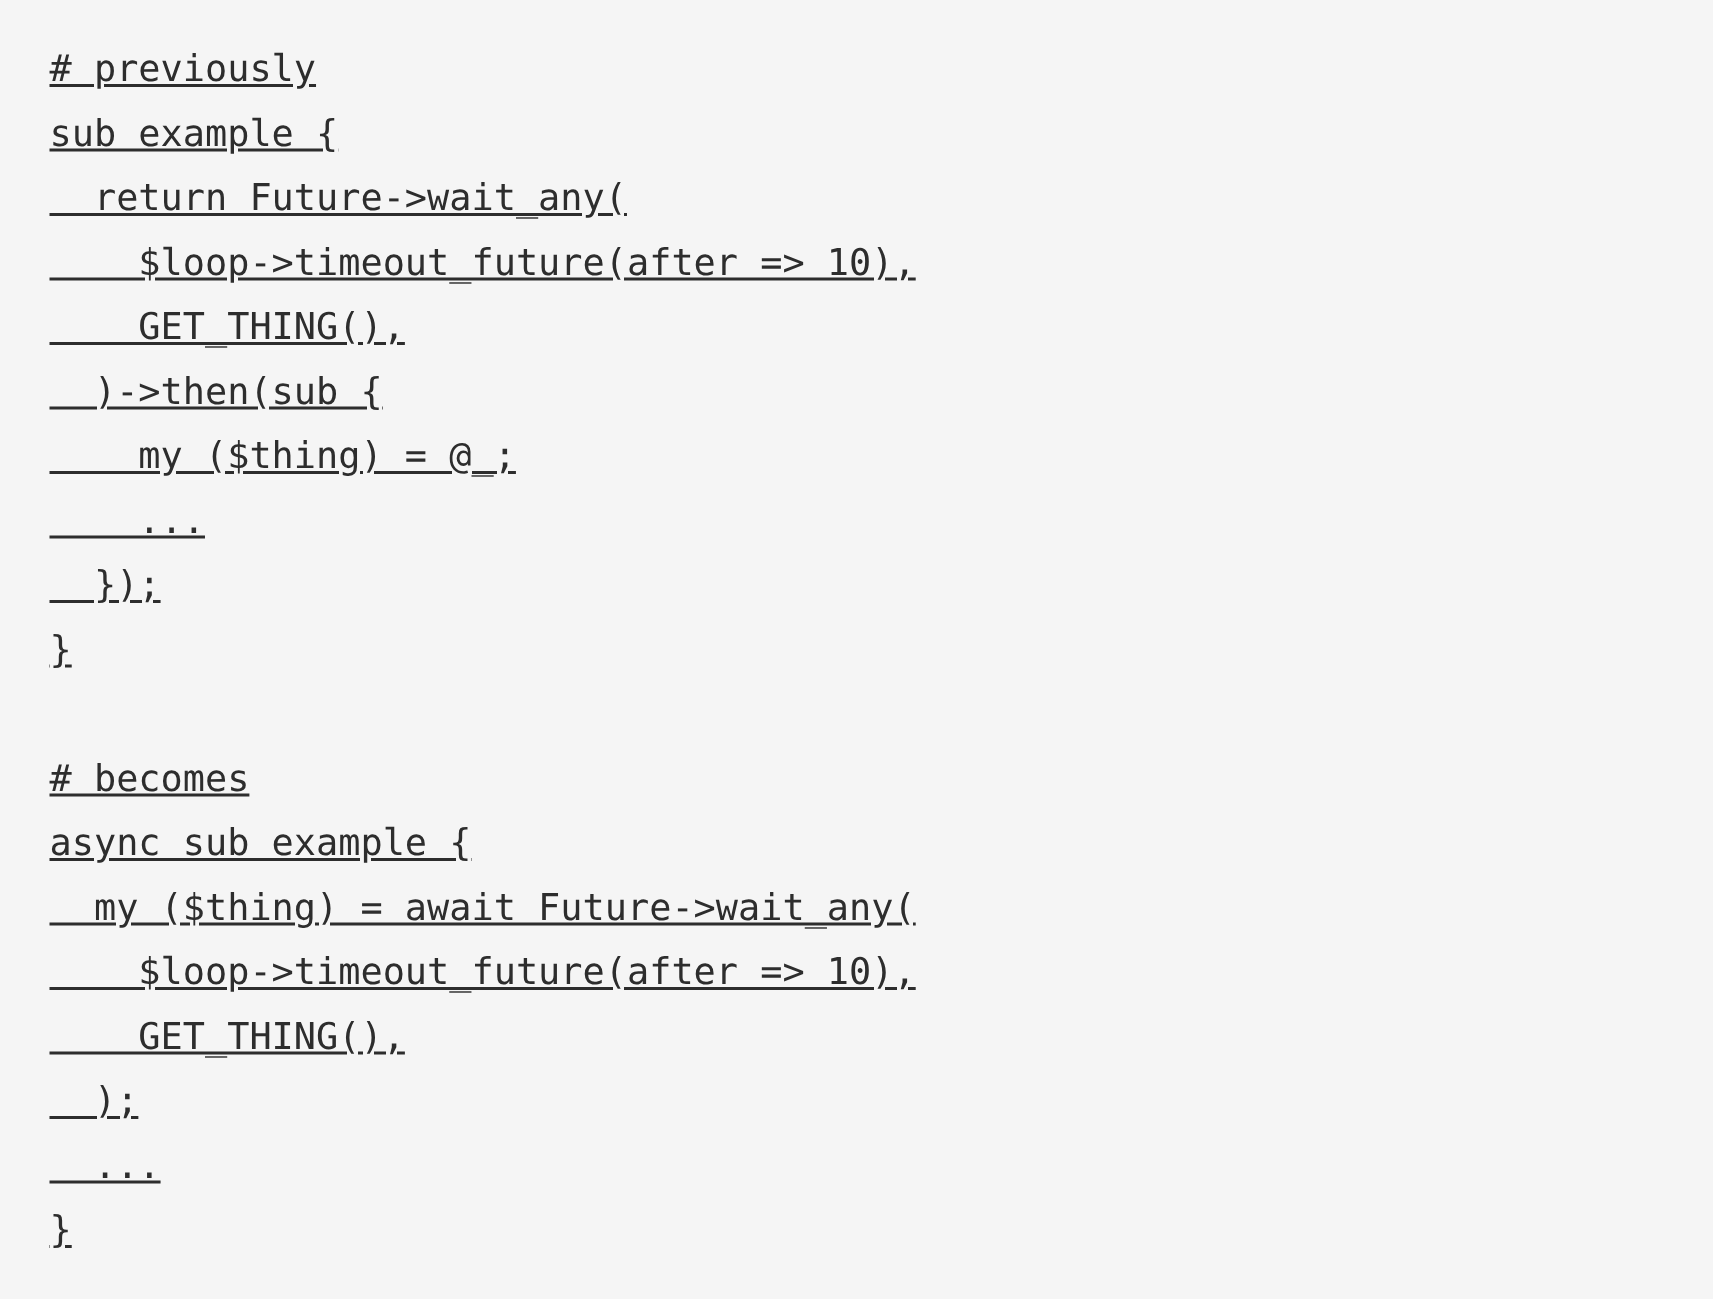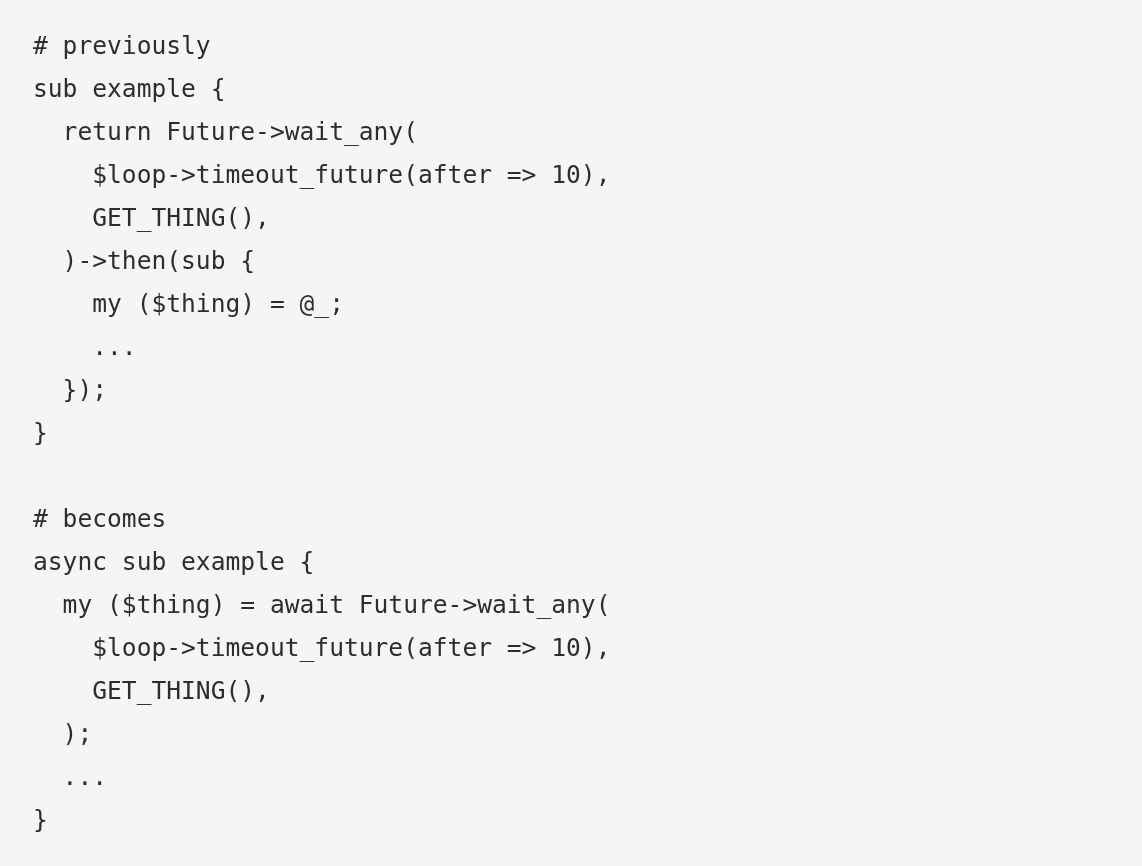--- a/index.html
+++ b/index.html
@@ -37,20 +37,21 @@
     white-space: pre;
     letter-spacing: 0px;
     -webkit-font-smoothing: antialiased;
   }
   .code-line {
     display: block;
     height: 43px;
     line-height: 43px;
     white-space: pre;
     min-height: 43px;
+    text-decoration: underline;
   }
   .code-line.blank {
     color: transparent;
   }
 </style>
 </head>
 <body style="background: rgb(245, 245, 245);">
 
 <div id="code-block" style="background: rgb(245, 245, 245);">
   <pre class="code-listing" style="color: rgb(45, 45, 45);"><span class="code-line"># previously</span><span class="code-line">sub example {</span><span class="code-line">  return Future-&gt;wait_any(</span><span class="code-line">    $loop-&gt;timeout_future(after =&gt; 10),</span><span class="code-line">    GET_THING(),</span><span class="code-line">  )-&gt;then(sub {</span><span class="code-line">    my ($thing) = @_;</span><span class="code-line">    ...</span><span class="code-line">  });</span><span class="code-line">}</span><span class="code-line blank"></span><span class="code-line"># becomes</span><span class="code-line">async sub example {</span><span class="code-line">  my ($thing) = await Future-&gt;wait_any(</span><span class="code-line">    $loop-&gt;timeout_future(after =&gt; 10),</span><span class="code-line">    GET_THING(),</span><span class="code-line">  );</span><span class="code-line">  ...</span><span class="code-line">}</span></pre>

